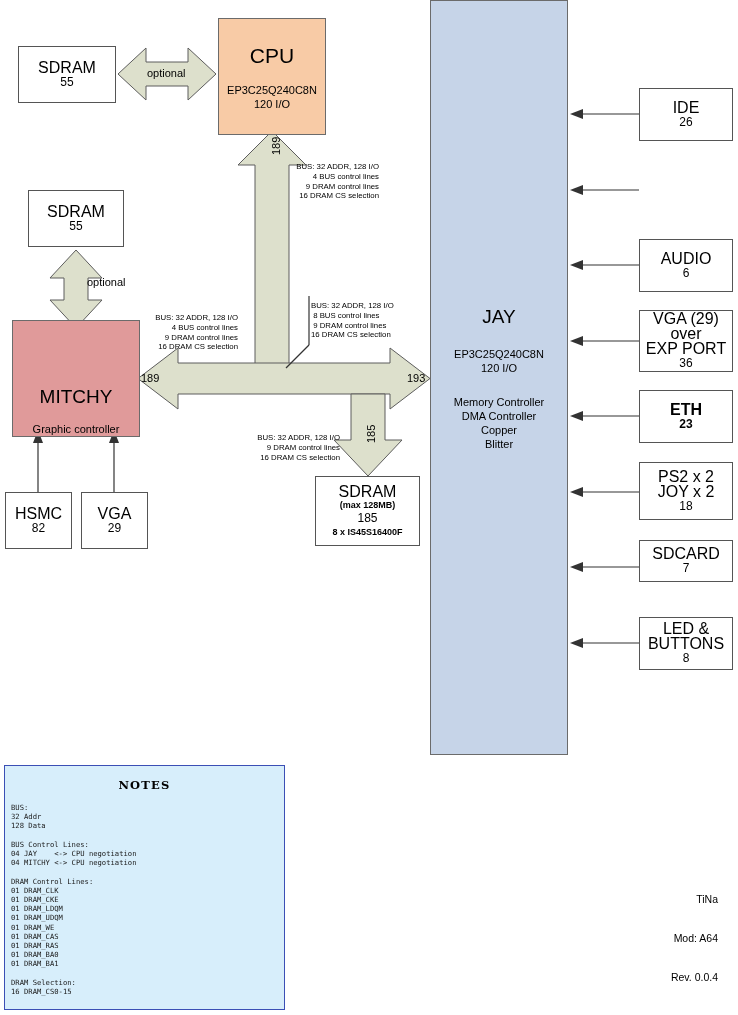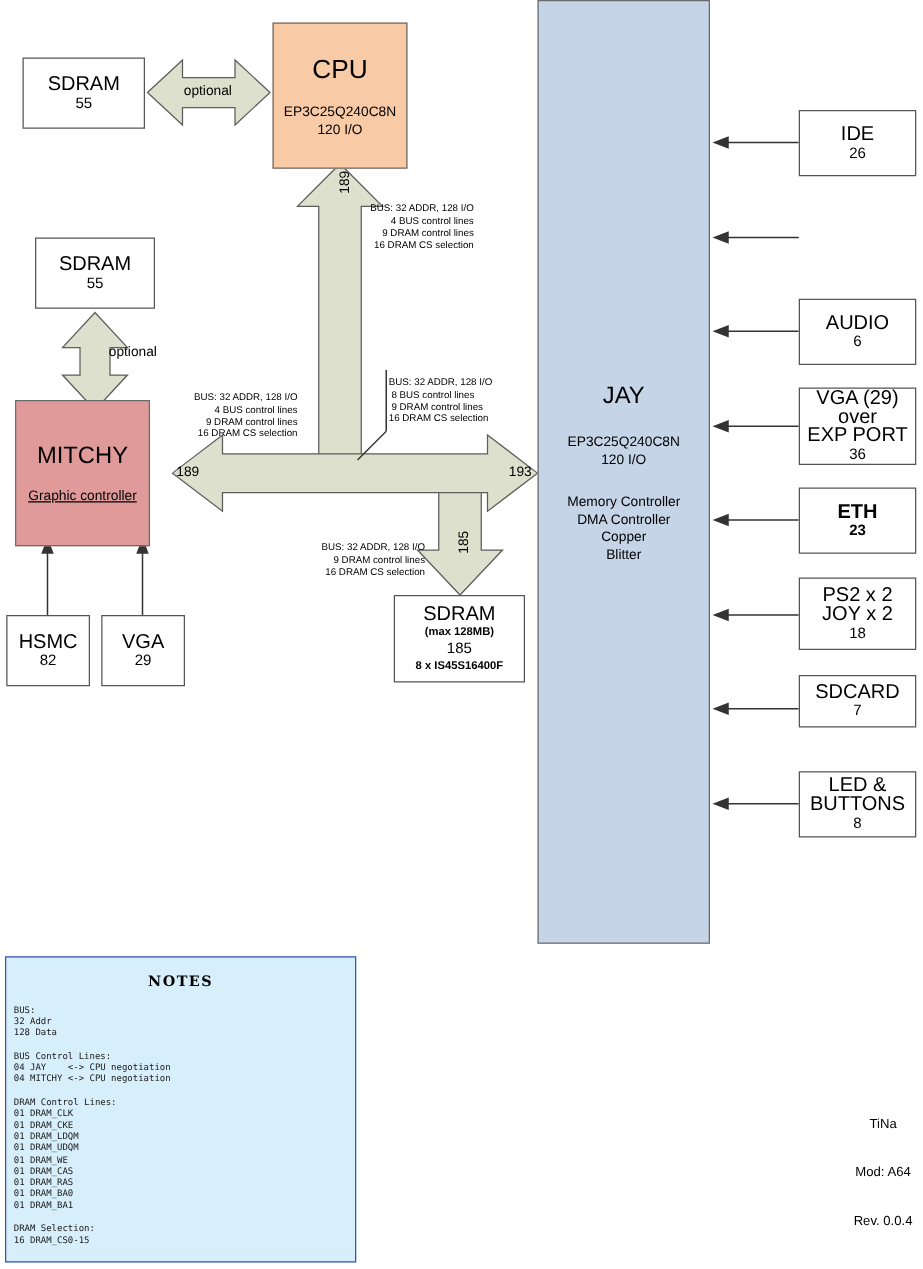--- a/index.html
+++ b/index.html
@@ -14,21 +14,21 @@
   .box .t1{font-size:16px;line-height:15px;}
   .box .t2{font-size:12px;line-height:15px;}
   .box .small{font-size:9px;line-height:12px;font-weight:bold;}
 
   .chip-cpu{background:#f8cba6;border:1px solid #6b6b6b;}
   .chip-cpu .name{font-size:21px;line-height:26px;margin-bottom:14px;}
   .chip-cpu .sub{font-size:11px;line-height:14px;}
 
   .chip-mitchy{background:#e09a9a;border:1px solid #6b6b6b;}
   .chip-mitchy .name{font-size:19px;line-height:24px;margin-bottom:13px;}
-  .chip-mitchy .sub{font-size:11px;line-height:14px;text-decoration:underline;}
+  .chip-mitchy .sub{font-size:11px;line-height:14px;}
 
   .chip-jay{background:#c6d4e8;border:1px solid #6b6b6b;}
   .chip-jay .name{font-size:19px;line-height:24px;}
   .chip-jay .sub{font-size:11px;line-height:14px;}
   .chip-jay .blk{margin-top:20px;}
 
   
   svg.arrows{position:absolute;left:0;top:0;width:738px;height:1015px;
              pointer-events:none;}
   .busfill{fill:#dde0cc;stroke:#5d5d5d;stroke-width:1;}
@@ -45,21 +45,21 @@
 
   
   .notes{position:absolute;left:4px;top:765px;width:281px;height:245px;
          box-sizing:border-box;background:#d7eefb;border:1px solid #3b4fb5;}
   .notes-title{text-align:center;font-family:"DejaVu Serif",serif;font-weight:bold;
                font-size:11.5px;letter-spacing:1.2px;margin-top:12px;}
   .notes-body{font-family:"DejaVu Sans Mono","Liberation Mono",monospace;
               font-size:7.2px;line-height:9.2px;white-space:pre;
               margin:11px 0 0 6px;color:#1a1a1a;}
 
-  .revblock{position:absolute;right:8px;bottom:5px;text-align:center;
+  .revblock{position:absolute;right:20px;bottom:5px;text-align:right;
             font-size:10.5px;line-height:13px;white-space:pre;}
 </style>
 </head>
 <body>
 
 <div class="stage">
 
   <svg class="arrows" viewBox="0 0 738 1015">
 
     <path class="busfill" d="M118,74 L146,48 L146,62 L188,62 L188,48 L216,74 L188,100 L188,86 L146,86 L146,100 Z"></path>
@@ -99,21 +99,21 @@
       <polygon fill="#333" points="570,643 583,638 583,648"></polygon>
     </g>
   </svg>
 
   <div class="box chip-cpu" style="left:218px;top:18px;width:108px;height:117px;">
     <div class="name">CPU</div>
     <div class="sub">EP3C25Q240C8N</div>
     <div class="sub">120 I/O</div>
   </div>
 
-  <div class="box chip-mitchy" style="left:12px;top:320px;width:108px;height:117px;">
+  <div class="box chip-mitchy" style="left:12px;top:320px;width:128px;height:117px;justify-content:flex-end;">
     <div class="name">MITCHY</div>
     <div class="sub">Graphic controller</div>
   </div>
 
   <div class="box chip-jay" style="left:430px;top:0px;width:138px;height:755px;">
     <div class="name">JAY</div>
     <div class="sub" style="margin-top:18px;">EP3C25Q240C8N</div>
     <div class="sub">120 I/O</div>
     <div class="blk">
       <div class="sub">Memory Controller</div>

